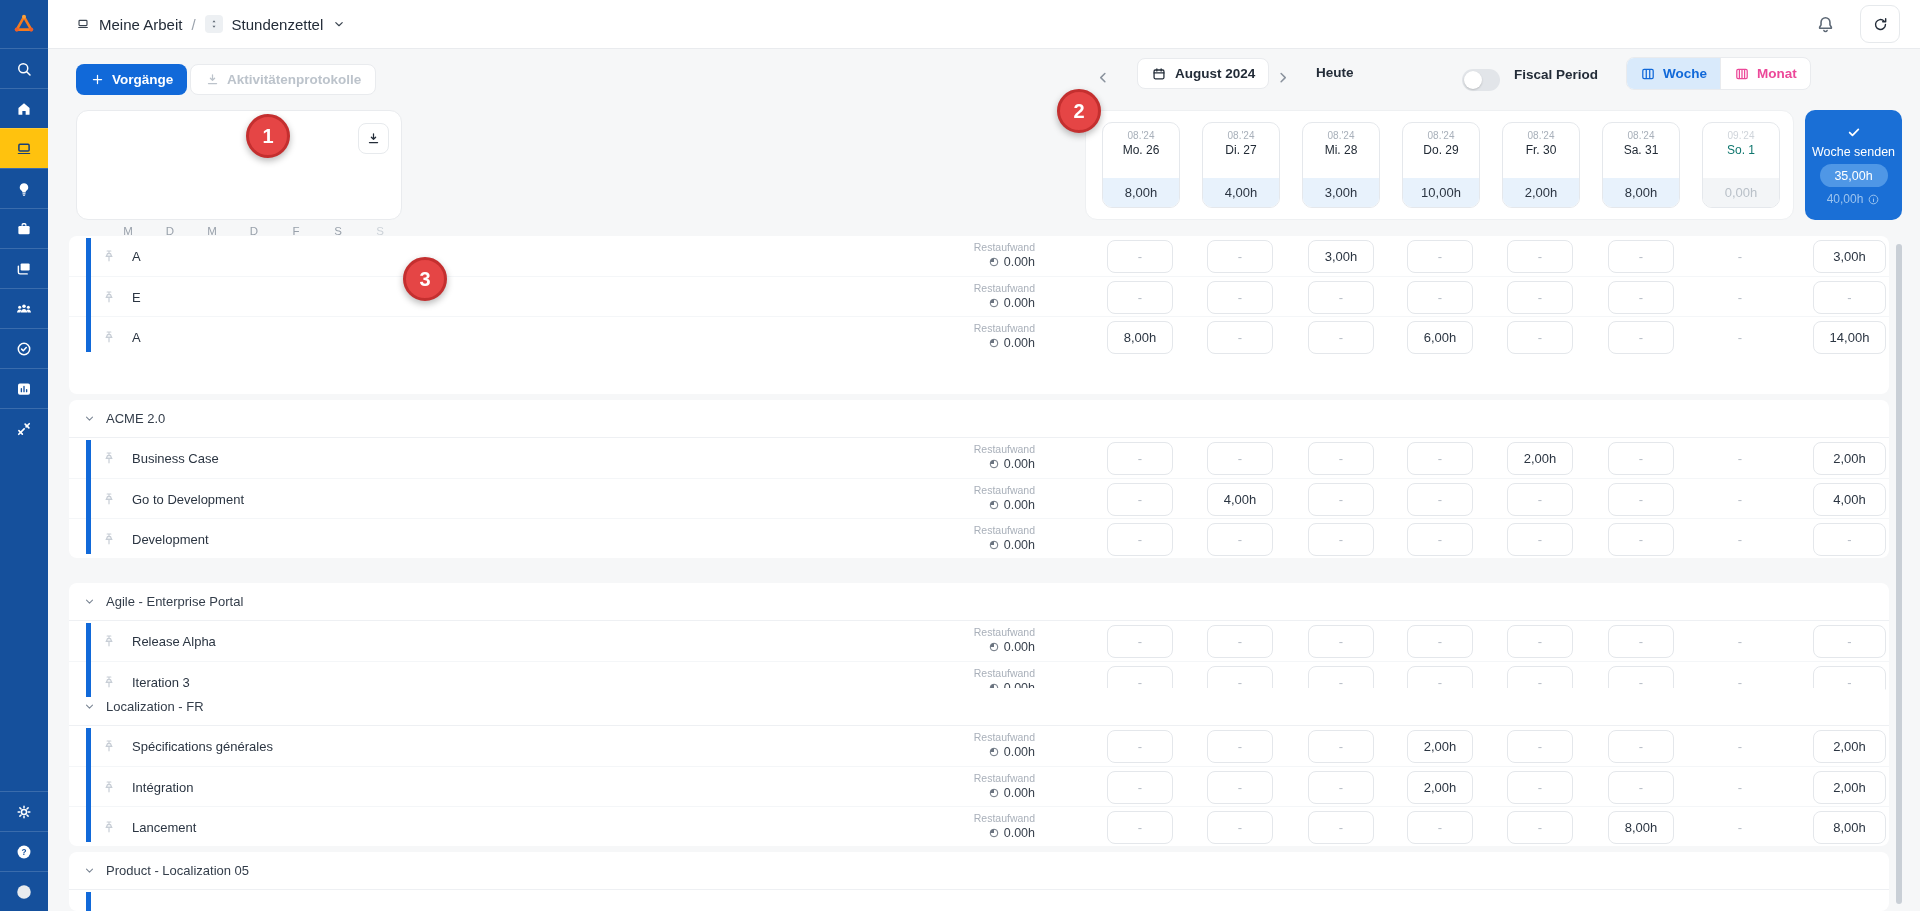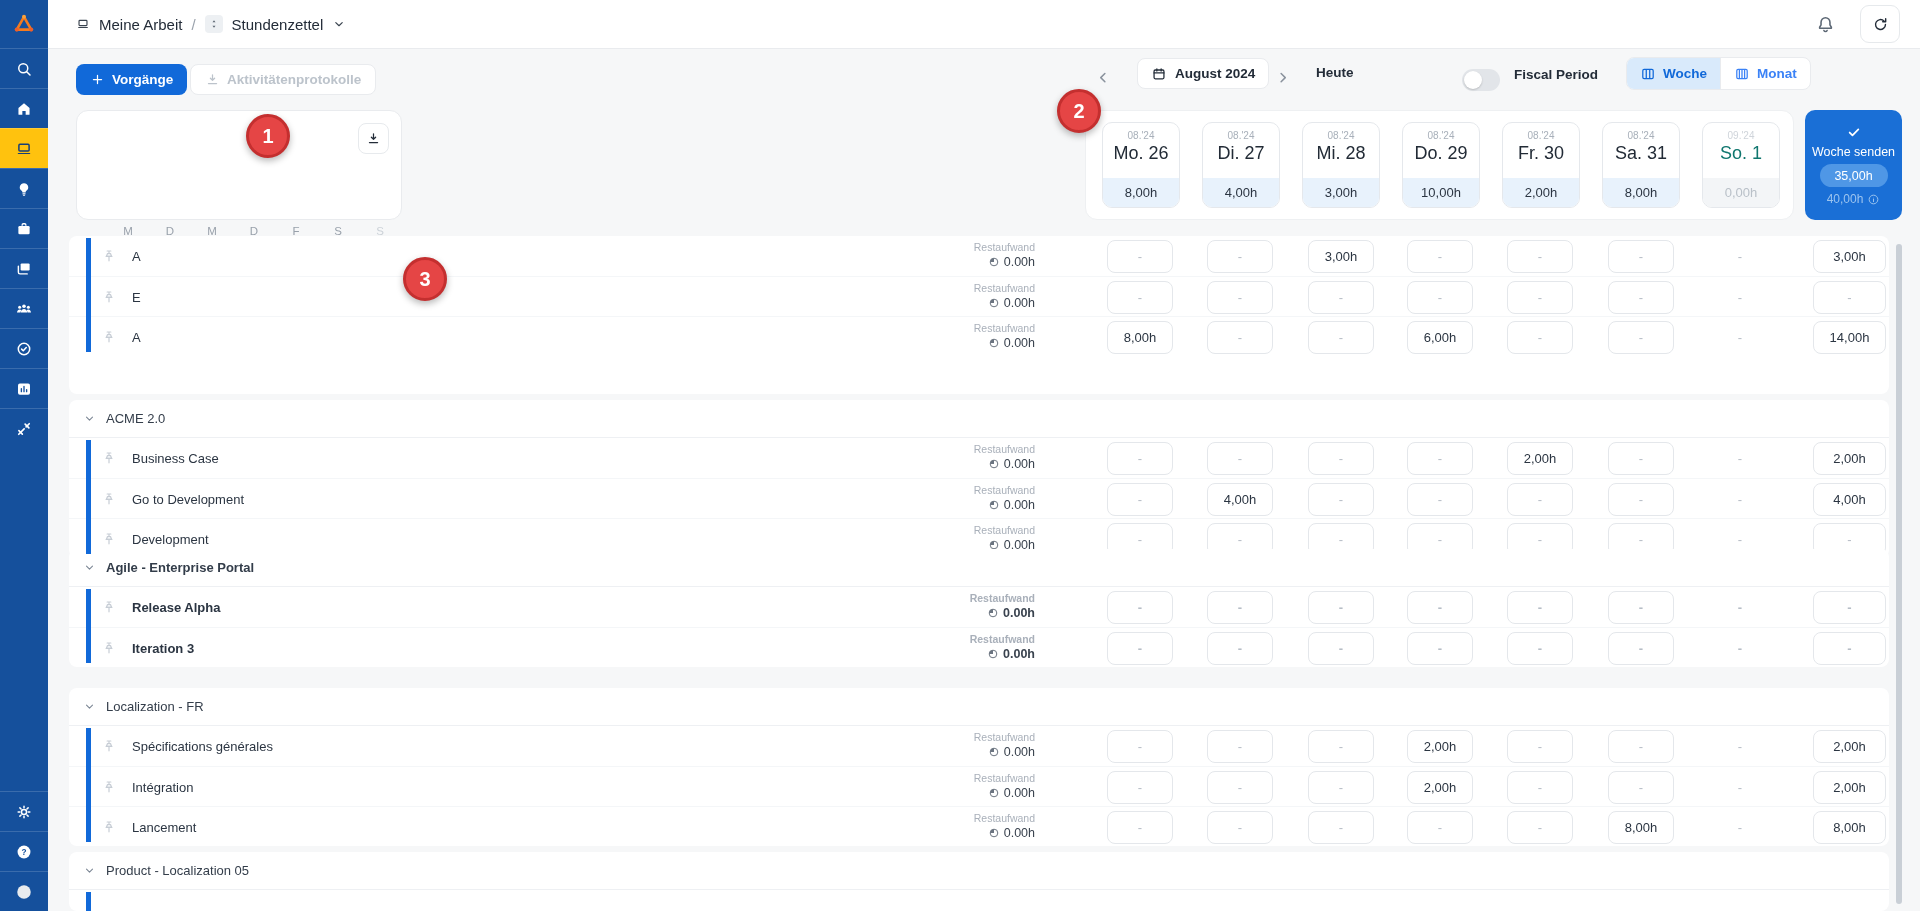--- a/index.html
+++ b/index.html
@@ -43,42 +43,42 @@
   .nav-chev svg { width:18px; height:18px; }
   .nav-chev.left { left:1046px; }
   .nav-chev.right { left:1226px; }
   .period-box { position:absolute; left:1089px; top:9px; height:31px; padding:0 13px; background:#fff; border:1px solid #e9ebee; border-radius:8px; display:flex; align-items:center; gap:8px; font-size:13.5px; font-weight:bold; color:#232c38; cursor:pointer; }
   .period-box svg { width:16px; height:16px; }
   .today-link { position:absolute; left:1268px; top:16px; font-size:13.5px; font-weight:bold; color:#232c38; cursor:pointer; }
   .toggle { position:absolute; left:1414px; top:20px; width:38px; height:22px; background:#e2e5e9; border-radius:12px; cursor:pointer; }
   .toggle .knob { position:absolute; left:2px; top:2px; width:18px; height:18px; background:#fff; border-radius:50%; box-shadow:0 1px 2px rgba(0,0,0,.18); }
   .fiscal-label { position:absolute; left:1466px; top:18px; font-size:13.5px; font-weight:bold; color:#232c38; }
   .segmented { position:absolute; left:1578px; top:8px; height:33px; display:flex; background:#fff; border:1px solid #e9ebee; border-radius:8px; overflow:hidden; }
-  .seg { display:flex; align-items:center; gap:7px; padding:0 13px; font-size:13.5px; font-weight:bold; color:#3b82f6; cursor:pointer; }
+  .seg { display:flex; align-items:center; gap:7px; padding:0 13px; font-size:13.5px; font-weight:bold; color:#ec4899; cursor:pointer; }
   .seg svg { width:16px; height:16px; }
   .seg.active { background:#d9eafb; color:var(--accent,#1169d9); }
   .seg + .seg { border-left:1px solid #e9ebee; }
 
   
   .minical { position:absolute; left:28px; top:61px; width:326px; height:110px; background:#fff; border:1px solid #e9ebee; border-radius:12px; }
   .mc-download { position:absolute; right:12px; top:12px; width:31px; height:31px; border:1px solid #e7eaed; border-radius:8px; background:#fff; display:flex; align-items:center; justify-content:center; color:#232c38; cursor:pointer; }
   .mc-download svg { width:15px; height:15px; }
   .mc-letters { position:absolute; left:30px; top:114px; display:flex; }
   .mc-letters div { width:42px; text-align:center; font-size:11.5px; color:#99a1ab; }
   .mc-letters div.muted { color:#ccd2d8; }
   .mc-pill { position:absolute; left:32px; top:131px; width:258px; height:31px; border:1px solid #e1e5e9; border-radius:16px; }
   .mc-dates { position:absolute; left:30px; top:138px; display:flex; }
   .mc-dates div { width:42px; text-align:center; font-size:13px; color:#39424e; cursor:pointer; }
   .mc-dates div.muted { color:#ccd2d8; }
 
   
   .week-panel { position:absolute; left:1037px; top:61px; width:709px; height:110px; background:#fff; border:1px solid #eef0f2; border-radius:12px; }
   .day-card { position:absolute; top:73px; width:78px; height:86px; background:#fff; border:1px solid #e5e8ec; border-radius:10px; overflow:hidden; text-align:center; }
   .day-card .dc-month { margin-top:7px; font-size:10px; color:#a8b0ba; }
-  .day-card .dc-day { margin-top:2px; font-size:18px; color:#222b36; }
+  .day-card .dc-day { margin-top:2px; font-size:12px; color:#222b36; }
   .day-card .dc-hours { position:absolute; left:0; right:0; bottom:0; height:29px; background:var(--hours-bg,#e8f2fc); display:flex; align-items:center; justify-content:center; font-size:13px; color:#2b3542; }
   .day-card.muted .dc-month { color:#cfd4da; }
   .day-card.muted .dc-day { color:#0f766e; }
   .day-card.muted .dc-hours { background:#f3f5f7; color:#b9c0c8; }
 
   .submit-btn { position:absolute; left:1757px; top:61px; width:97px; height:110px; background:var(--submit-bg,#1a6fd6); border-radius:10px; color:#fff; display:flex; flex-direction:column; align-items:center; justify-content:center; gap:5px; cursor:pointer; }
   .submit-btn .sb-check { display:flex; } .submit-btn .sb-check svg { width:16px; height:16px; }
   .submit-btn .sb-label { font-size:12.5px; }
   .submit-btn .sb-pill { width:68px; height:23px; background:#4f97e6; border-radius:12px; display:flex; align-items:center; justify-content:center; font-size:12.5px; }
   .submit-btn .sb-target { display:flex; align-items:center; gap:4px; font-size:12px; color:#9cc4ef; }
@@ -613,21 +613,21 @@
             <div class="cell muted" style="left: 1138px;">-</div>
             <div class="cell muted" style="left: 1239px;">-</div>
             <div class="cell muted" style="left: 1338px;">-</div>
             <div class="cell muted" style="left: 1438px;">-</div>
             <div class="cell muted" style="left: 1539px;">-</div>
             <div class="sun">-</div>
             <div class="cell total muted">-</div>
           </div>
         </div>
       </div>
-      <div class="group-card" style="top: 500px; height: 118px; font-weight: bold;">
+      <div class="group-card" style="top: 534px; height: 118px;">
         <div class="group-head">
           <span class="gh-chev" style="display: flex;">
             <svg viewBox="0 0 24 24" fill="none" stroke="currentColor" stroke-width="2" stroke-linecap="round" stroke-linejoin="round">
               <path d="M6.5 9.5 12 15l5.5-5.5"></path>
             </svg>
           </span>
           <span class="gh-name">Agile - Enterprise Portal</span>
         </div>
         <div class="rows">
           <div class="bluebar"></div>

